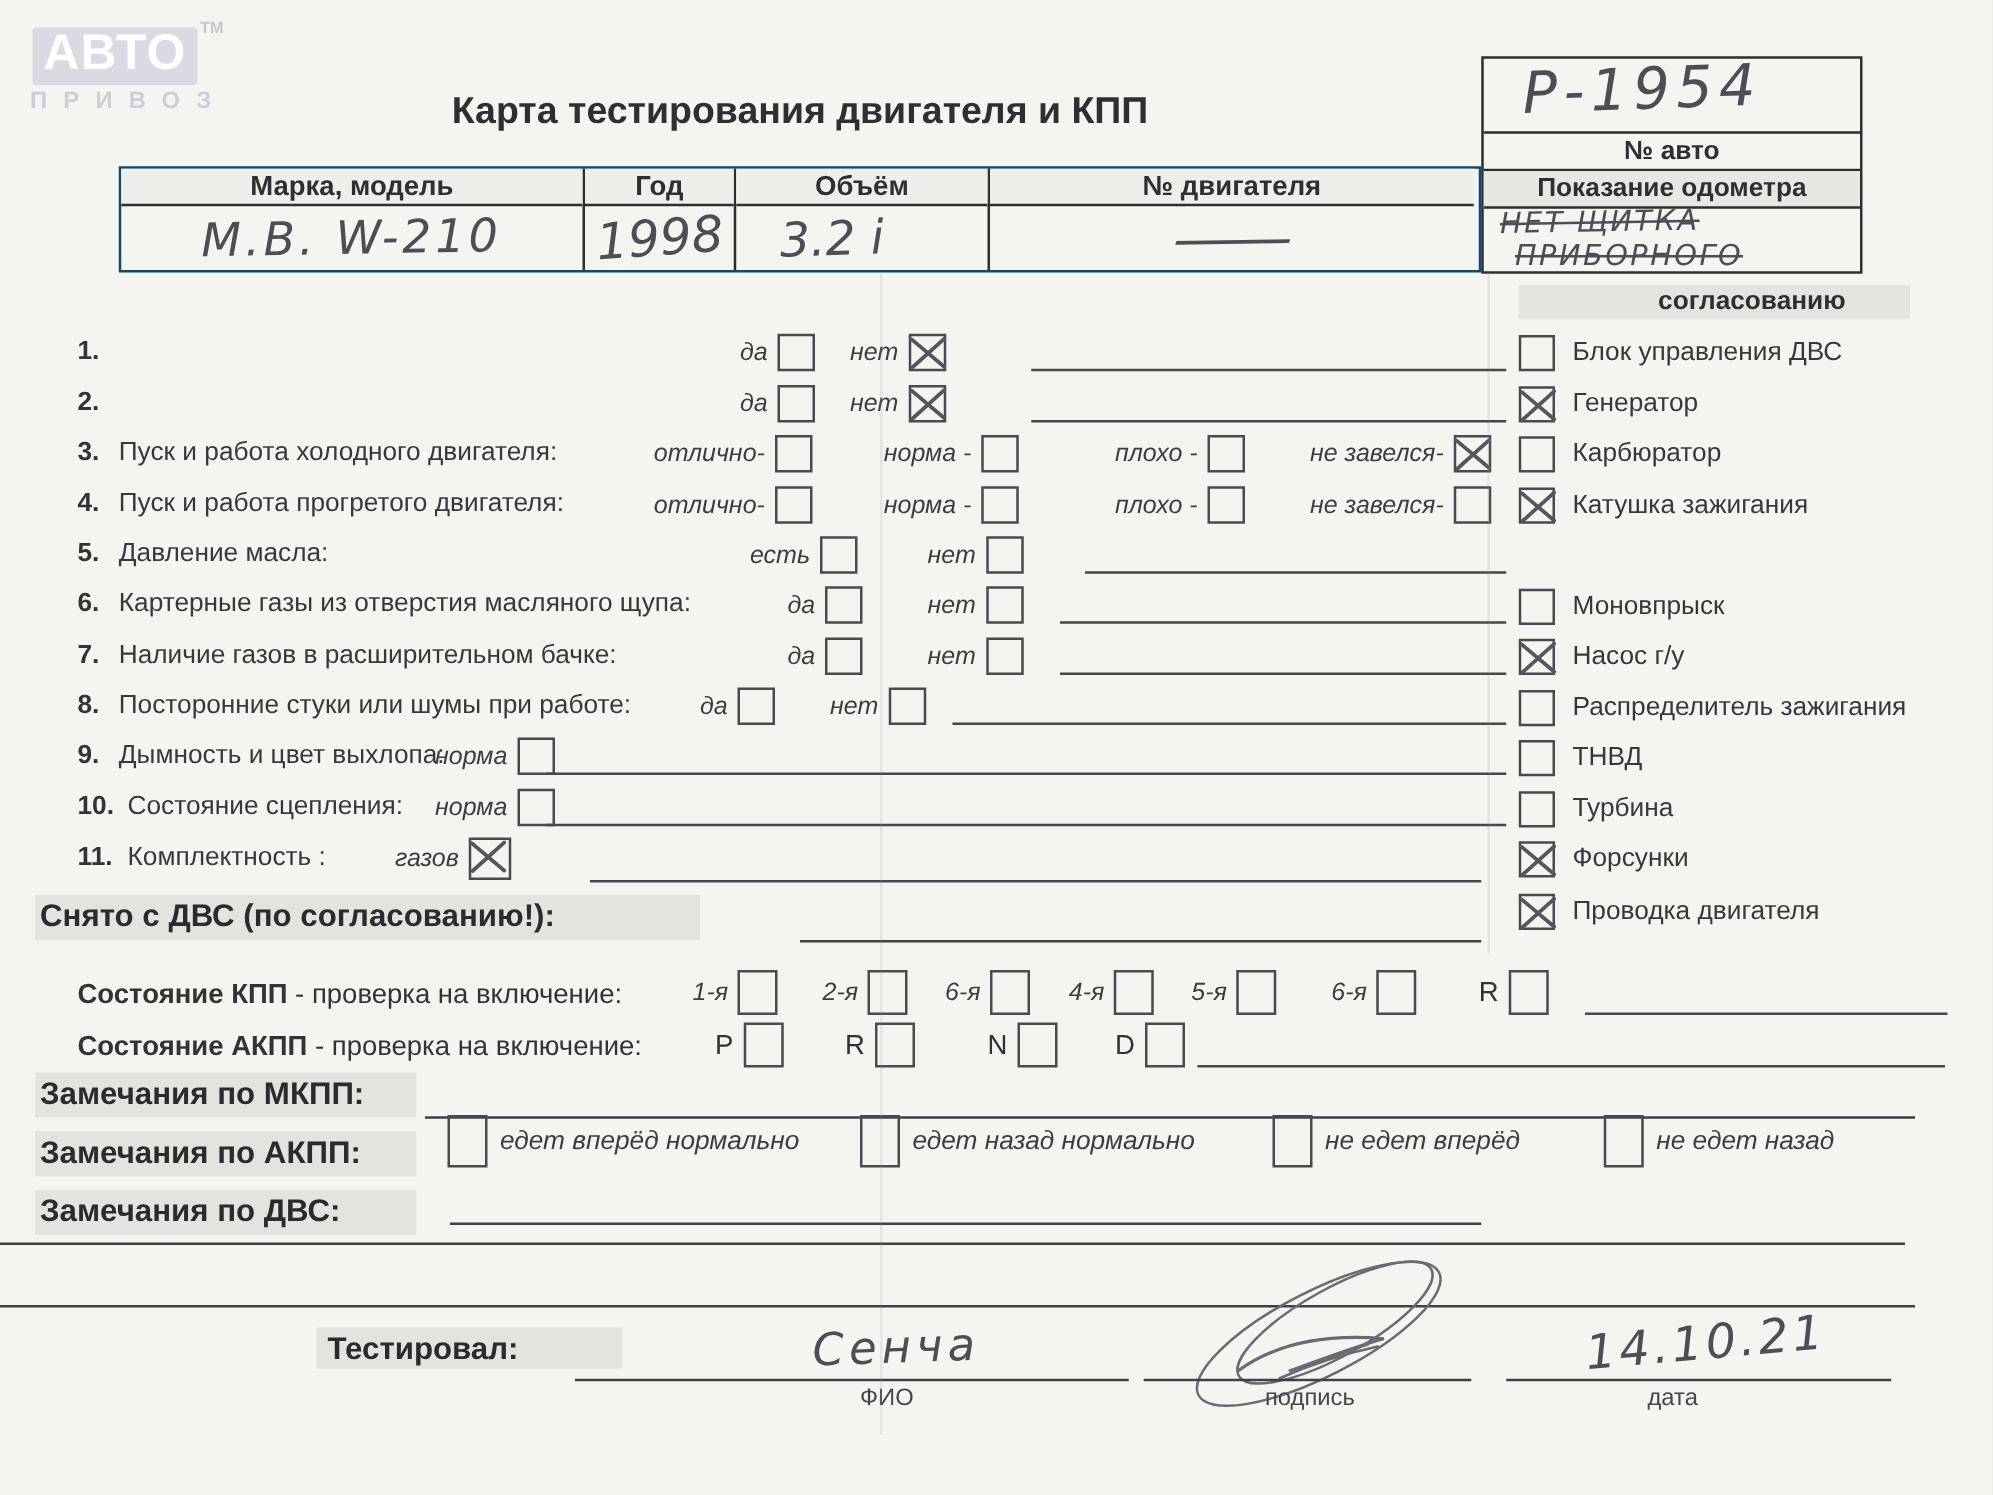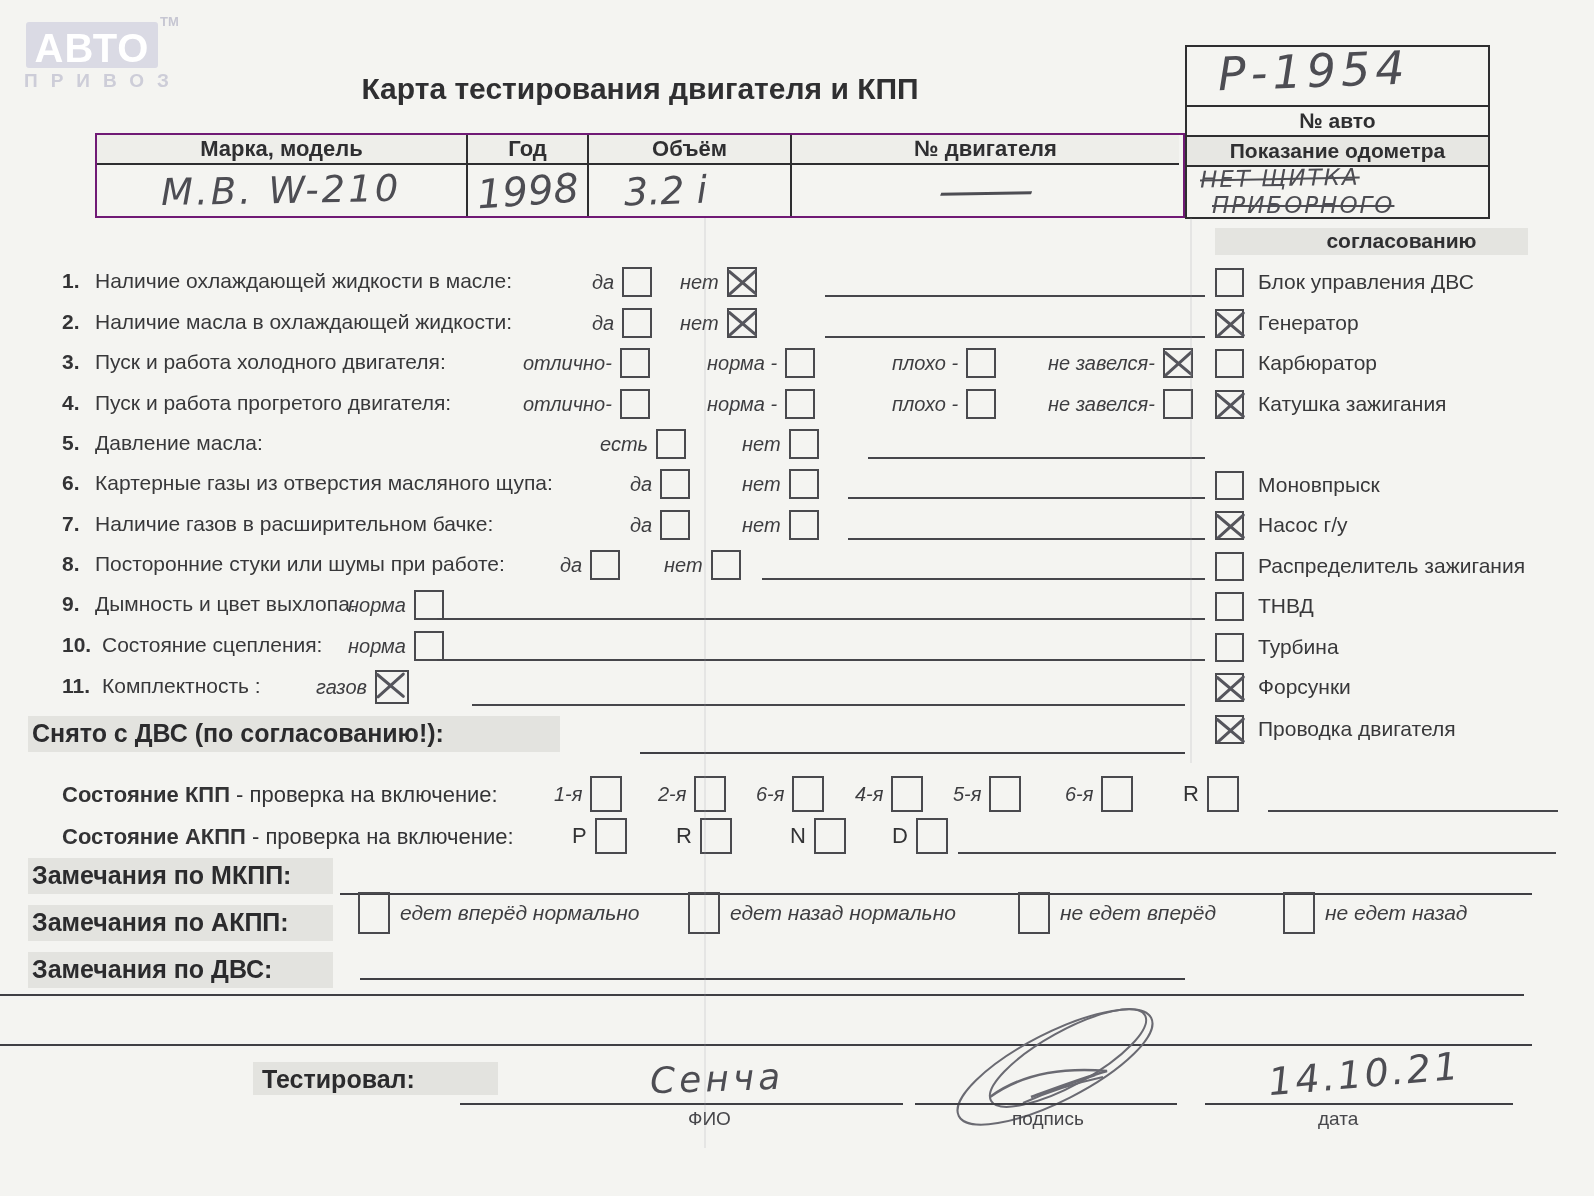--- a/index.html
+++ b/index.html
@@ -3,28 +3,28 @@
 <meta charset="utf-8">
 <style>
   html,body{margin:0;padding:0;background:#e8e8e6;}
   .sheet{
     position:relative;width:1594px;height:1196px;background:#f4f4f1;
     font-family:"Liberation Sans", sans-serif;color:#3a3a3c;overflow:hidden;
   }
   .abs{position:absolute;}
   
   .logo-badge{position:absolute;left:26px;top:22px;width:132px;height:46px;background:#dadae4;border-radius:3px;
-    display:flex;align-items:flex-end;justify-content:center;}
+    display:flex;align-items:flex-start;justify-content:center;}
   .logo-badge span{color:#ffffff;font-weight:bold;font-size:40px;letter-spacing:1px;line-height:1;}
   .logo-tm{position:absolute;left:160px;top:14px;font-size:13px;font-weight:bold;color:#c6c6d2;}
   .logo-sub{position:absolute;left:24px;top:70px;font-size:19px;font-weight:bold;color:#cdcdd8;letter-spacing:13px;}
   
   .title{position:absolute;left:95px;top:72px;width:1090px;text-align:center;font-size:30px;font-weight:bold;color:#2f2f31;}
   
-  .vtable{position:absolute;left:95px;top:133px;width:1090px;height:85px;border:2px solid #701a75;box-sizing:border-box;display:flex;}
+  .vtable{position:absolute;left:95px;top:133px;width:1090px;height:85px;border:2px solid #0c4a6e;box-sizing:border-box;display:flex;}
   .vcol{border-right:2px solid #2e2e30;box-sizing:border-box;display:flex;flex-direction:column;}
   .vcol:last-child{border-right:none;}
   .vhead{height:30px;background:#ececе8;background:#ececе8;border-bottom:2px solid #2e2e30;box-sizing:border-box;
     font-size:22px;font-weight:bold;text-align:center;line-height:28px;color:#2f2f31;background:#eeeeea;}
   .vval{flex:1;display:flex;align-items:center;justify-content:center;}
   
   .rbox{position:absolute;left:1185px;top:45px;width:305px;height:174px;border:2px solid #2e2e30;box-sizing:border-box;}
   .rrow{box-sizing:border-box;border-bottom:2px solid #2e2e30;}
   .rcap{height:30px;font-size:21px;font-weight:bold;text-align:center;line-height:28px;color:#2f2f31;}
   .rhead{height:30px;background:#e7e7e3;font-size:21px;font-weight:bold;text-align:center;line-height:28px;color:#2f2f31;}
@@ -153,35 +153,33 @@
       <span class="cb checked"></span>
       <span class="lbl">Форсунки</span>
     </div>
   <div class="citem" style="top:713px">
       <span class="cb checked"></span>
       <span class="lbl">Проводка двигателя</span>
     </div>
 
   <div class="row" style="top:261px">
     <span class="num">1.</span>
-    <span class="qtext">Наличие охлаждающей жидкости в масле:</span>
     <span class="opt" style="left:530px">
         <i>да</i>
         <span class="cb"></span>
       </span>
     <span class="opt" style="left:618px">
         <i>нет</i>
         <span class="cb checked"></span>
       </span>
     <span class="fline" style="left:763px;width:380px"></span>
   </div>
 
   <div class="row" style="top:302px">
     <span class="num">2.</span>
-    <span class="qtext">Наличие масла в охлаждающей жидкости:</span>
     <span class="opt" style="left:530px">
         <i>да</i>
         <span class="cb"></span>
       </span>
     <span class="opt" style="left:618px">
         <i>нет</i>
         <span class="cb checked"></span>
       </span>
     <span class="fline" style="left:763px;width:380px"></span>
   </div>

